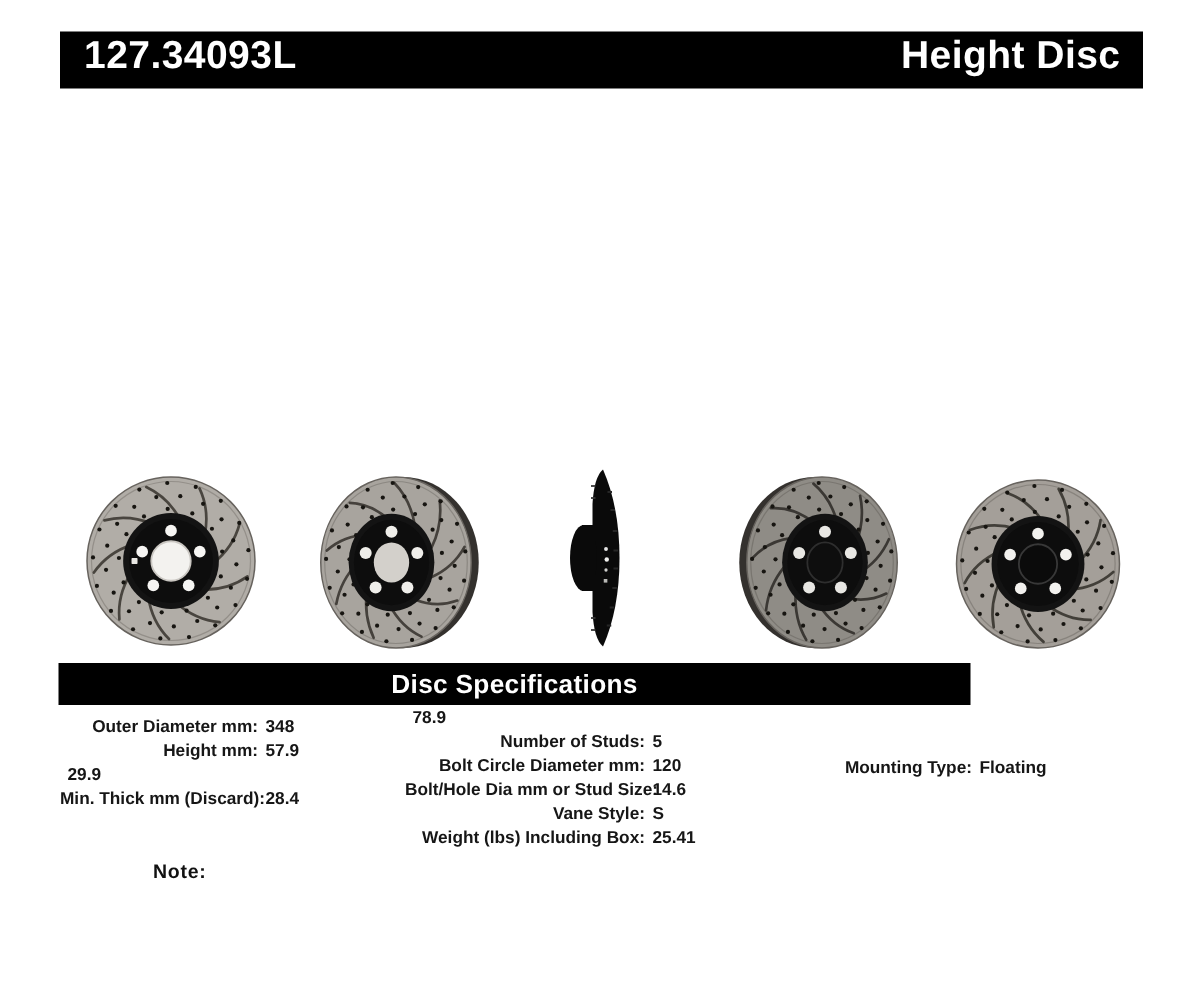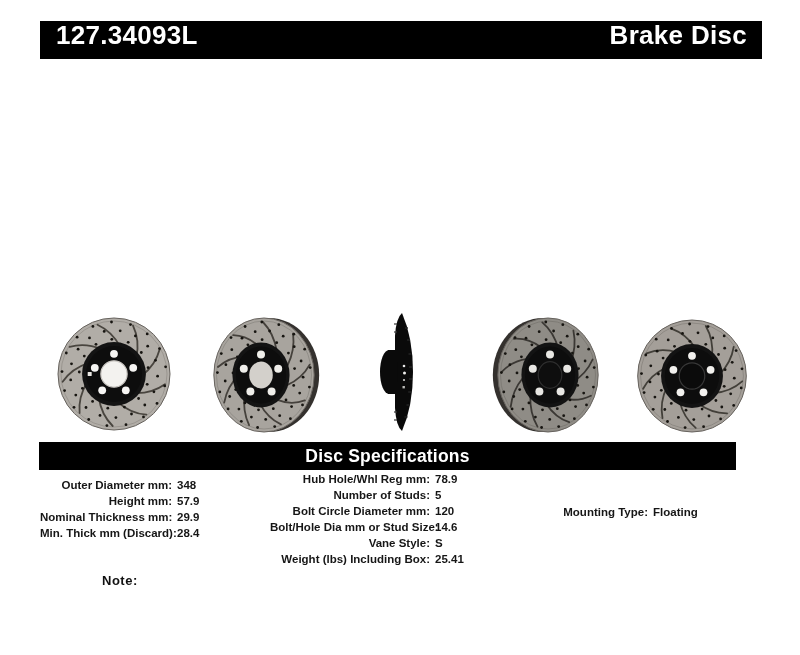--- a/index.html
+++ b/index.html
@@ -5,26 +5,26 @@
   html,body{margin:0;padding:0;}
   body{
     width:800px;height:655px;background:#ffffff;
     font-family:"Liberation Sans", sans-serif;
     position:relative;overflow:hidden;color:#111;
   }
   .abs{position:absolute;}
   .bar{background:#000;color:#fff;font-weight:bold;}
   #header-bar{
     left:40px;top:21px;width:722px;height:38px;
-    display:flex;justify-content:space-between;align-items:flex-end;
-    padding:0 15px 8px 16px;box-sizing:border-box;
+    display:flex;justify-content:space-between;align-items:flex-start;
+    padding:0 15px 0 16px;box-sizing:border-box;
     font-size:26px;letter-spacing:0.3px;
   }
   #spec-bar{
-    left:39px;top:442px;width:697px;height:28px;
+    left:39px;top:442px;width:608px;height:28px;
     font-size:17.5px;line-height:28px;text-align:center;letter-spacing:0.2px;
   }
   .spec-col{position:absolute;font-size:11.5px;font-weight:bold;line-height:16px;color:#161616;}
   .spec-row{display:grid;}
   .col-left .spec-row{grid-template-columns:132px auto;}
   .col-mid .spec-row{grid-template-columns:160px auto;}
   .col-right .spec-row{grid-template-columns:128px auto;}
   .spec-label{text-align:right;white-space:nowrap;}
   .spec-value{text-align:left;padding-left:5px;white-space:nowrap;}
   .col-left{left:40px;top:471px;margin-top:6px;}
@@ -33,21 +33,21 @@
   #note-label{left:102px;top:573px;font-size:13px;font-weight:bold;letter-spacing:0.5px;}
   svg{display:block;}
 </style>
 </head>
 <body>
 
 <div id="canvas">
 
   <div id="header-bar" class="abs bar">
     <span>127.34093L</span>
-    <span>Brake Disc</span>
+    <span>Height Disc</span>
   </div>
 
   <svg id="disc1" class="abs" style="left:54px;top:314px" width="120" height="120" viewBox="0 0 120 120" aria-label="drilled and slotted rotor front view">
       <ellipse cx="60" cy="60" rx="56" ry="56" fill="#b1ada7" stroke="#67635e" stroke-width="1"></ellipse>
       <ellipse cx="60" cy="60" rx="53" ry="53" fill="none" stroke="#8e8a84" stroke-width="0.8" opacity="0.85"></ellipse>
       <path d="M111.0 70.3 Q97.8 79.7 80.5 79.1" fill="none" stroke="#49453f" stroke-width="1.8" stroke-linecap="round"></path>
       <path d="M92.4 100.7 Q76.3 99.3 63.4 87.8" fill="none" stroke="#49453f" stroke-width="1.8" stroke-linecap="round"></path>
       <path d="M58.7 112.0 Q47.2 100.6 44.8 83.5" fill="none" stroke="#49453f" stroke-width="1.8" stroke-linecap="round"></path>
       <path d="M25.6 99.0 Q24.1 82.9 33.2 68.2" fill="none" stroke="#49453f" stroke-width="1.8" stroke-linecap="round"></path>
       <path d="M8.6 67.7 Q17.8 54.4 34.2 49.1" fill="none" stroke="#49453f" stroke-width="1.8" stroke-linecap="round"></path>
@@ -347,32 +347,30 @@
   <div class="spec-col col-left">
     <div class="spec-row">
       <span class="spec-label">Outer Diameter mm:</span>
       <span class="spec-value">348</span>
     </div>
     <div class="spec-row">
       <span class="spec-label">Height mm:</span>
       <span class="spec-value">57.9</span>
     </div>
     <div class="spec-row">
-      <span class="spec-label">Nominal Thickness mm:</span>
       <span class="spec-value">29.9</span>
     </div>
     <div class="spec-row">
       <span class="spec-label">Min. Thick mm (Discard):</span>
       <span class="spec-value">28.4</span>
     </div>
   </div>
 
   <div class="spec-col col-mid">
     <div class="spec-row">
-      <span class="spec-label">Hub Hole/Whl Reg mm:</span>
       <span class="spec-value">78.9</span>
     </div>
     <div class="spec-row">
       <span class="spec-label">Number of Studs:</span>
       <span class="spec-value">5</span>
     </div>
     <div class="spec-row">
       <span class="spec-label">Bolt Circle Diameter mm:</span>
       <span class="spec-value">120</span>
     </div>

